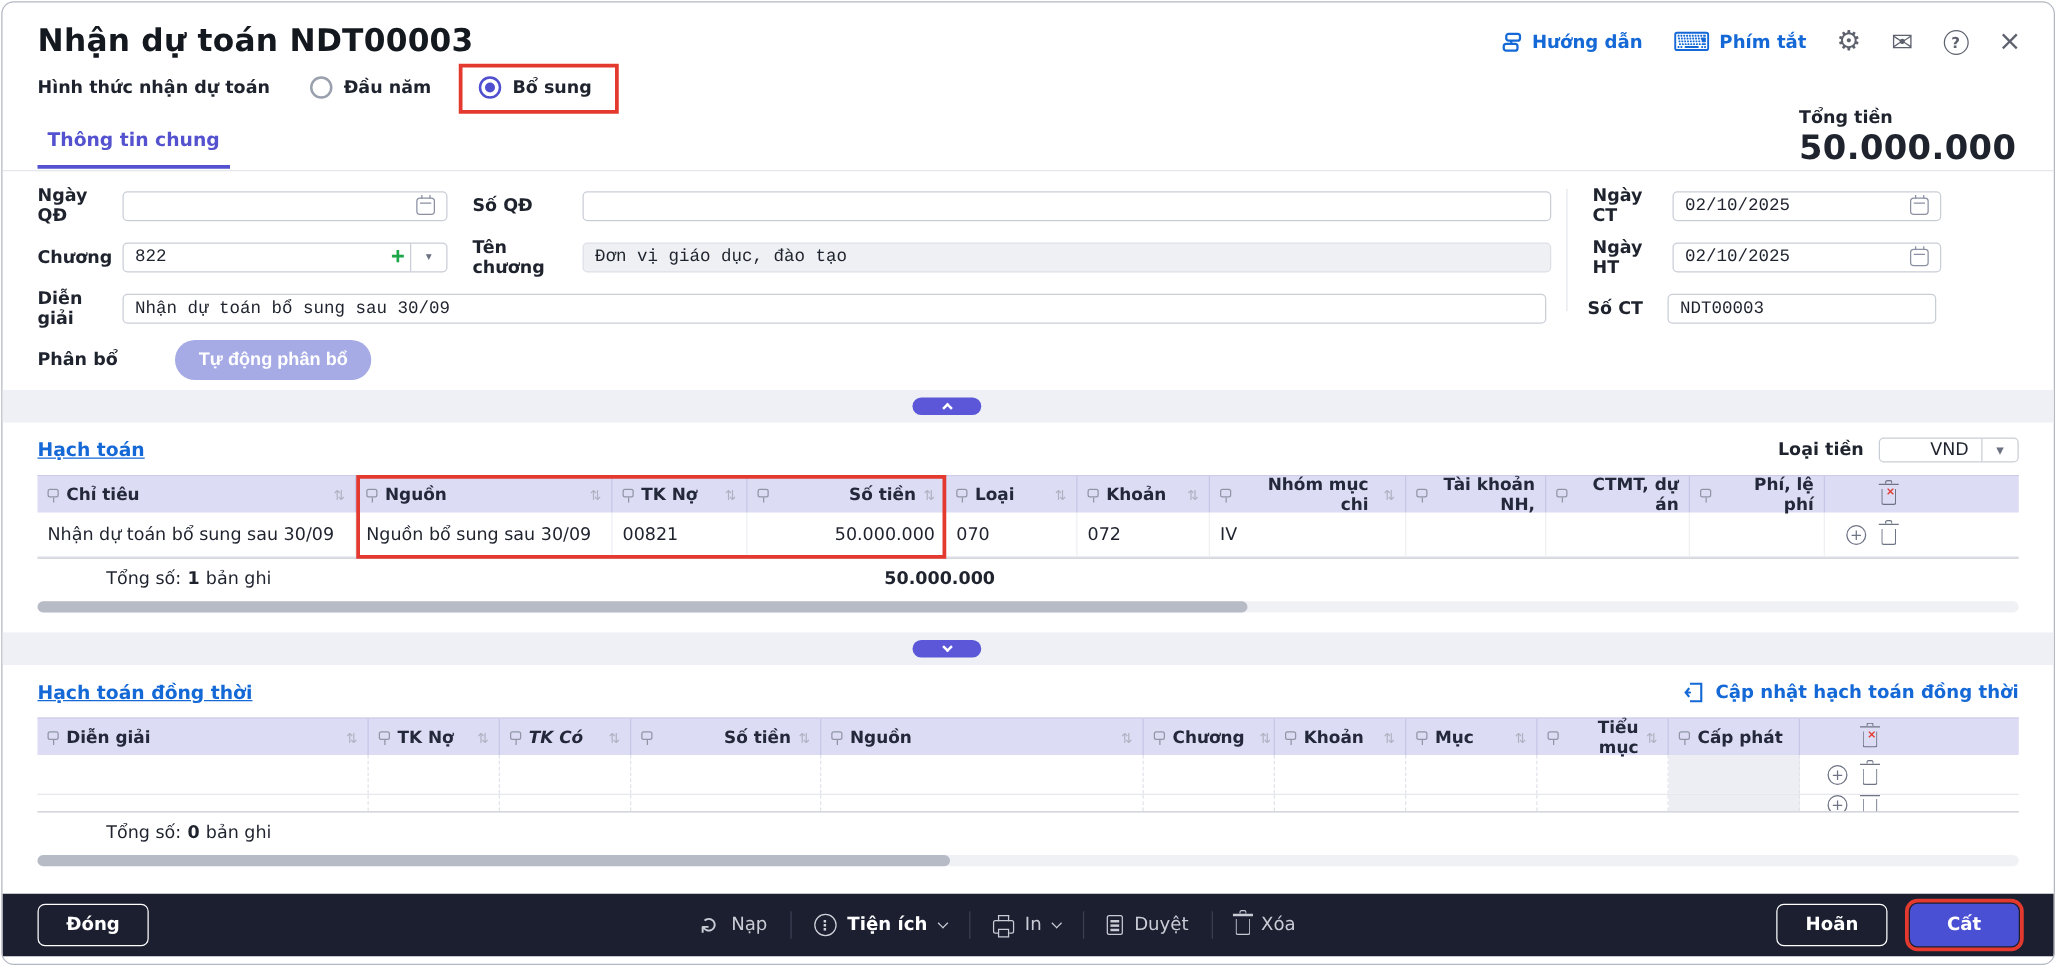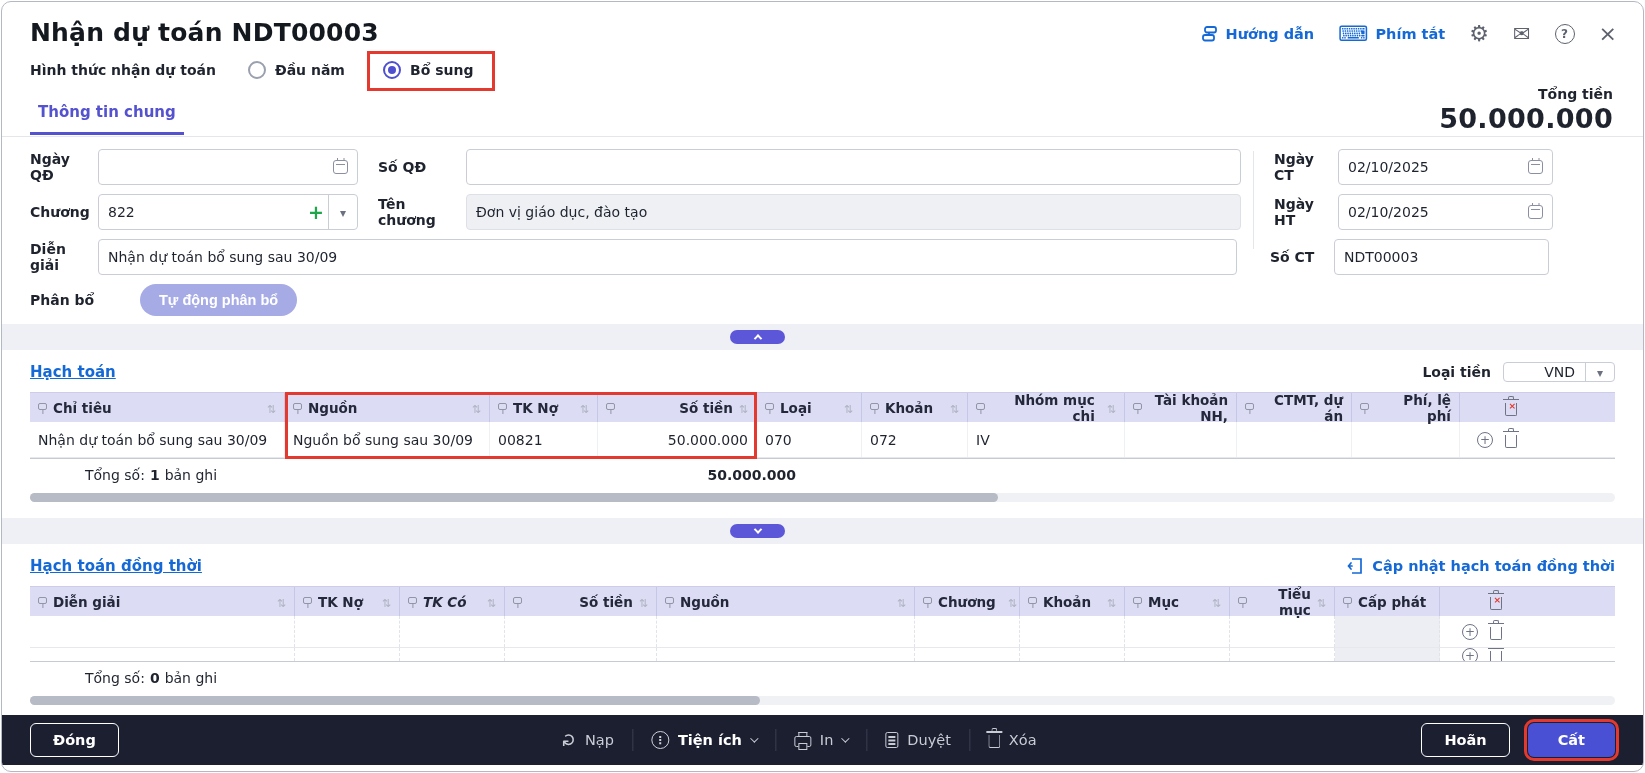--- a/index.html
+++ b/index.html
@@ -24,31 +24,31 @@
   .radio-opt { display:flex; align-items:center; gap:9px; font-weight:700; cursor:pointer; }
   .rad { width:18px; height:18px; border:2px solid #9aa0ad; border-radius:50%; position:relative; background:#fff; flex:none; }
   .rad.on { border-color:#4f4fd0; }
   .rad.on::after { content:""; position:absolute; inset:3px; background:#4f4fd0; border-radius:50%; }
   .rb-wrap { position:relative; padding:2px 6px; }
   .rb-wrap::after { content:""; position:absolute; inset:-8px -16px -10px -10px; border:3px solid #e3392e; pointer-events:none; }
 
   
   .tabsrow { position:relative; margin-top:14px; padding:0 28px; border-bottom:1px solid #e4e6eb; height:42px; }
   .tab { display:inline-flex; color:#5452cf; font-weight:700; font-size:15px; padding:8px 8px 11px; border-bottom:3px solid #5452cf; cursor:pointer; }
-  .total { position:absolute; right:30px; bottom:2px; text-align:right; }
+  .total { position:absolute; right:30px; bottom:2px; text-align:left; }
   .total-label { font-weight:700; font-size:14px; }
   .total-value { font-size:27px; font-weight:800; letter-spacing:.3px; margin-top:1px; }
 
   
   .formarea { position:relative; padding:12px 28px 0; }
   .vsep { position:absolute; left:1251px; top:14px; height:98px; width:1px; background:#e4e6eb; }
   .frow { display:flex; align-items:center; margin-bottom:9px; }
   .flabel { font-weight:700; font-size:14px; flex:none; }
   .w1 { width:68px; } .w2 { width:88px; margin-left:20px; } .w3 { width:64px; margin-left:33px; }
-  .field { display:flex; align-items:center; height:36px; border:1px solid #c9cdd6; border-radius:4px; background:#fff; padding:0 9px; }
+  .field { display:flex; align-items:center; height:24px; border:1px solid #c9cdd6; border-radius:4px; background:#fff; padding:0 9px;font-family:Liberation Mono, monospace; }
   .field input { border:0; outline:0; flex:1; min-width:0; font:inherit; color:#1e232e; background:transparent; }
   .field.ro { background:#eef0f4; border-color:#dde0e7; }
   .fw1 { width:260px; } .fw2 { flex:1; max-width:775px; } .fw3 { width:215px; }
   .fwide { width:1139px; }
   .i-cal { width:15px; height:14px; border:1.6px solid #8a90a2; border-radius:3px; position:relative; flex:none; margin-left:6px; }
   .i-cal::before { content:""; position:absolute; left:2px; right:2px; top:2.5px; height:1.6px; background:#8a90a2; }
   .i-cal::after { content:""; position:absolute; top:-3.5px; left:2.5px; width:1.8px; height:3.5px; background:#8a90a2; box-shadow:6.5px 0 0 #8a90a2; }
   .i-plus-green { color:#1ea64a; font-size:19px; font-weight:700; line-height:1; margin:0 4px; cursor:pointer; }
   .caret-box { align-self:stretch; display:flex; align-items:center; justify-content:center; border-left:1px solid #c9cdd6; width:29px; margin-right:-9px; cursor:pointer; color:#6b7180; }
   .i-caret::before { content:"▾"; font-size:12px; }

